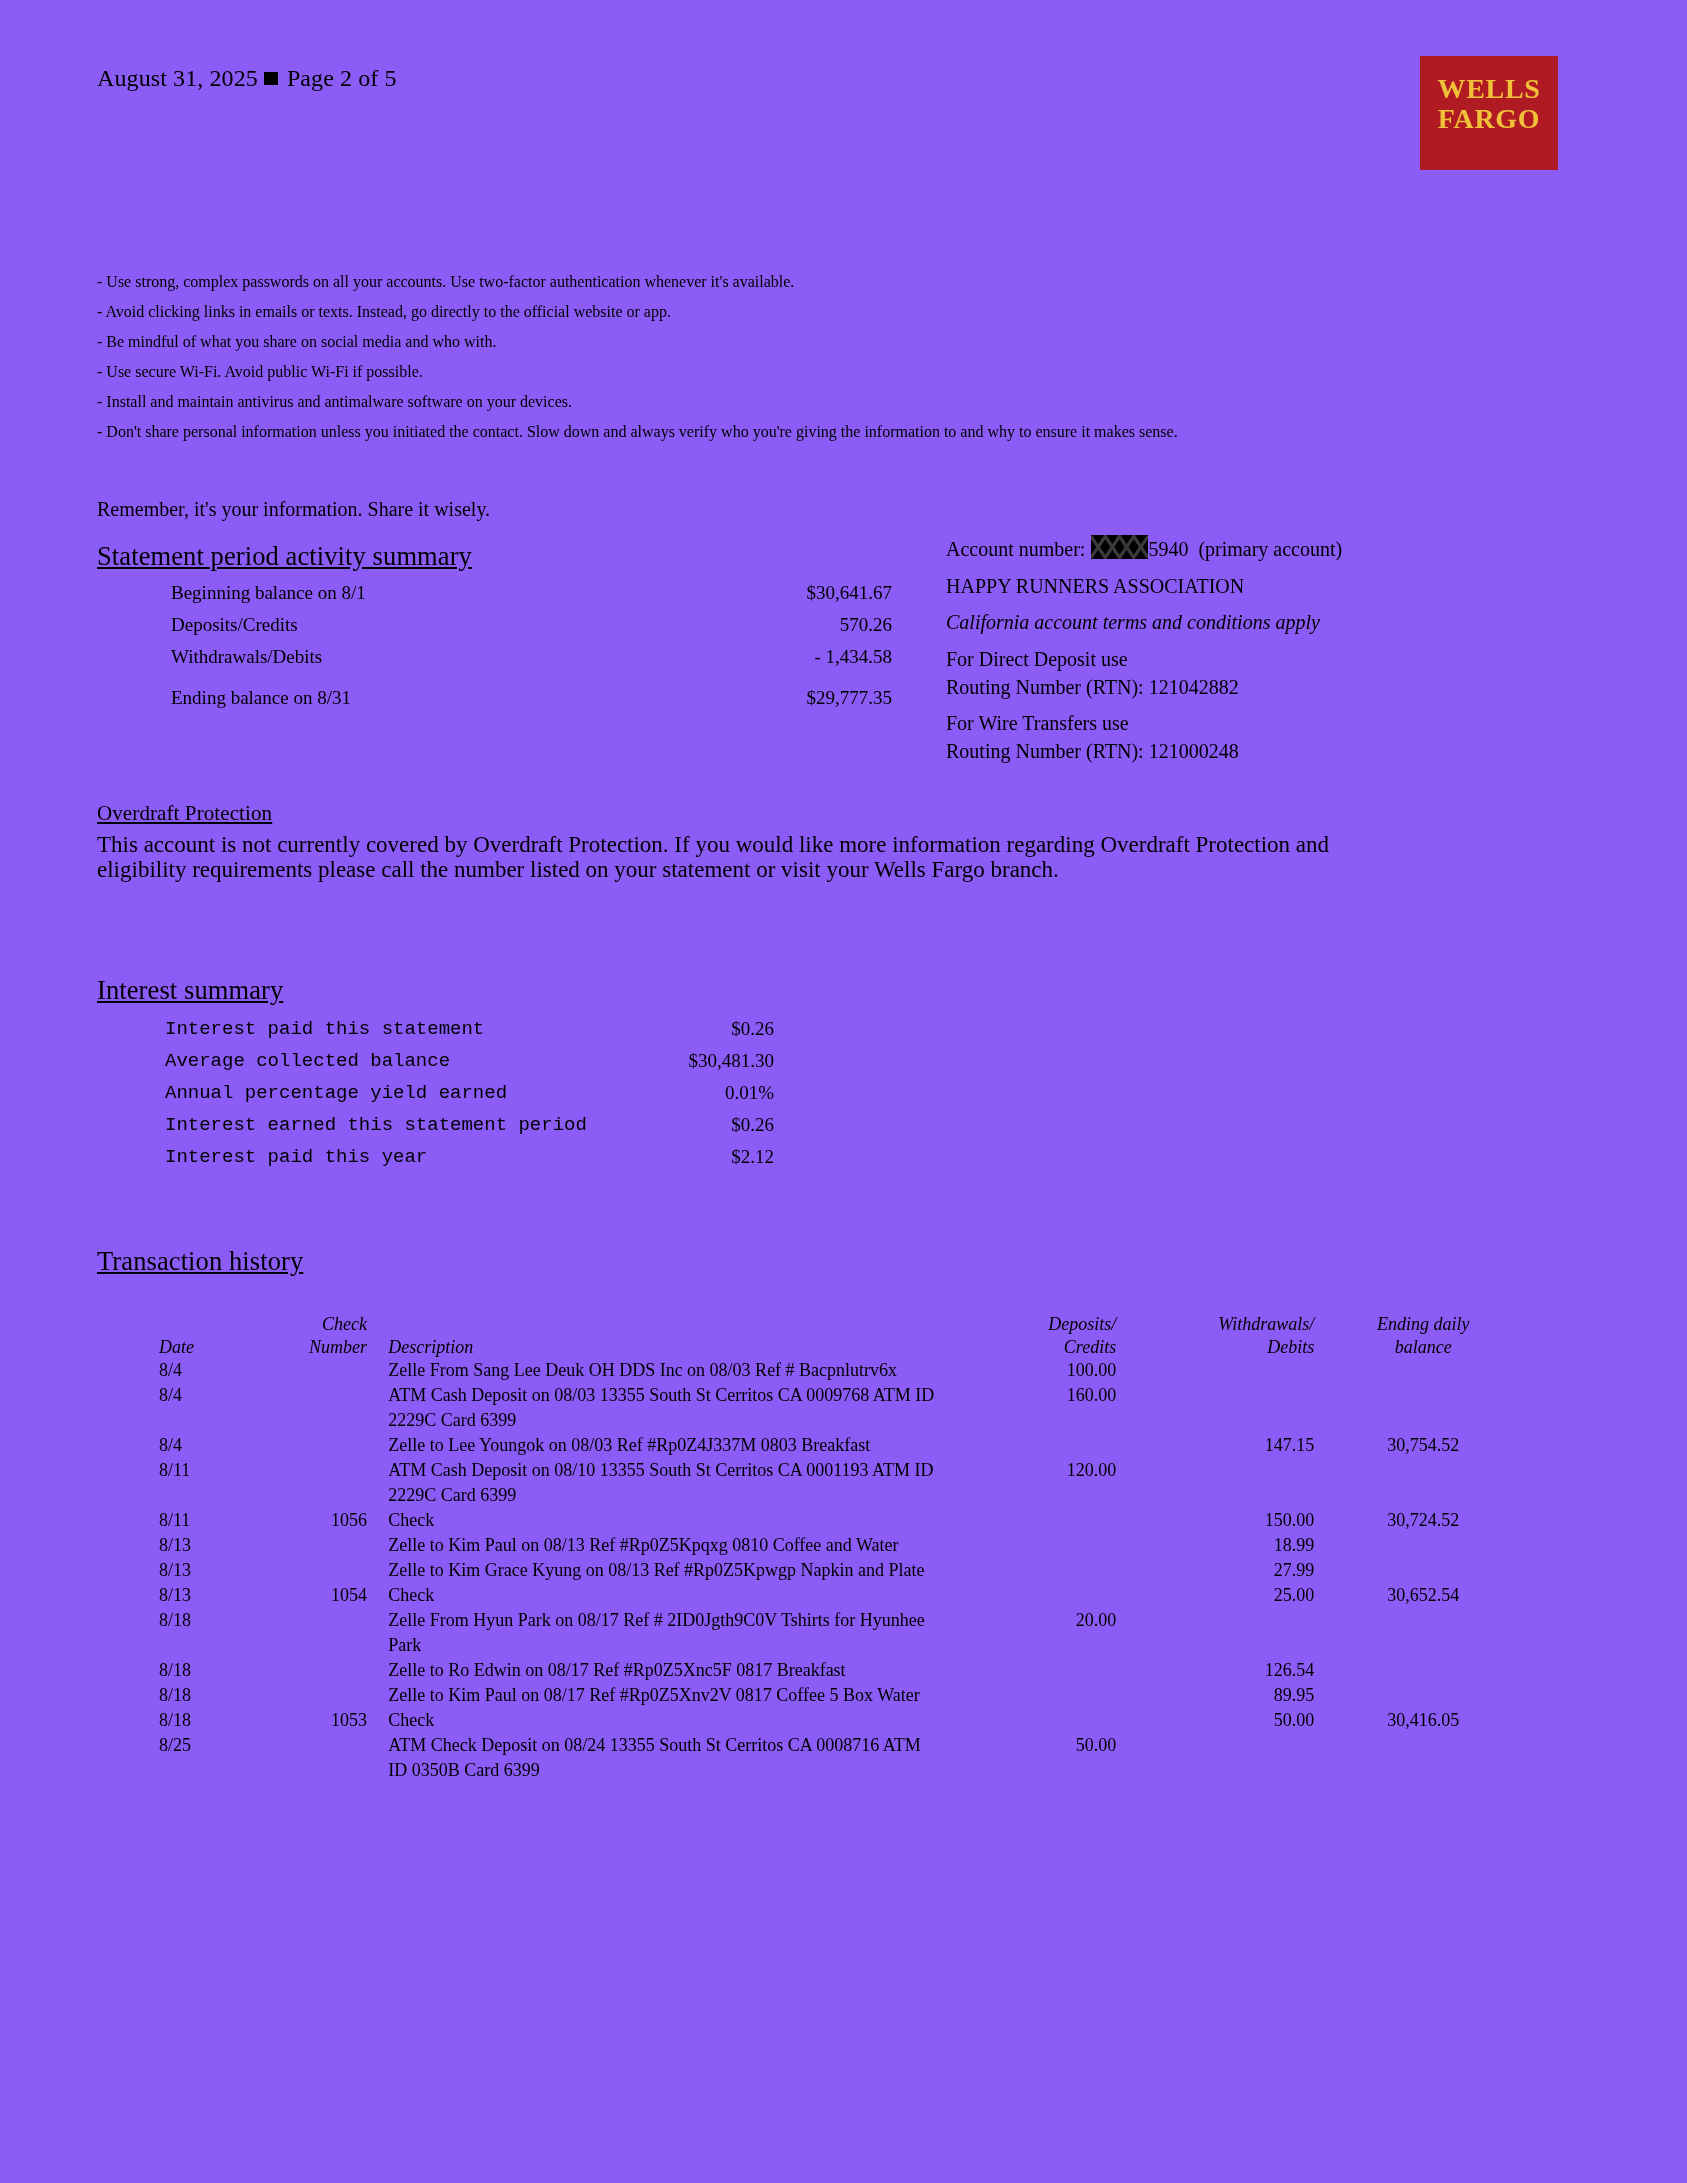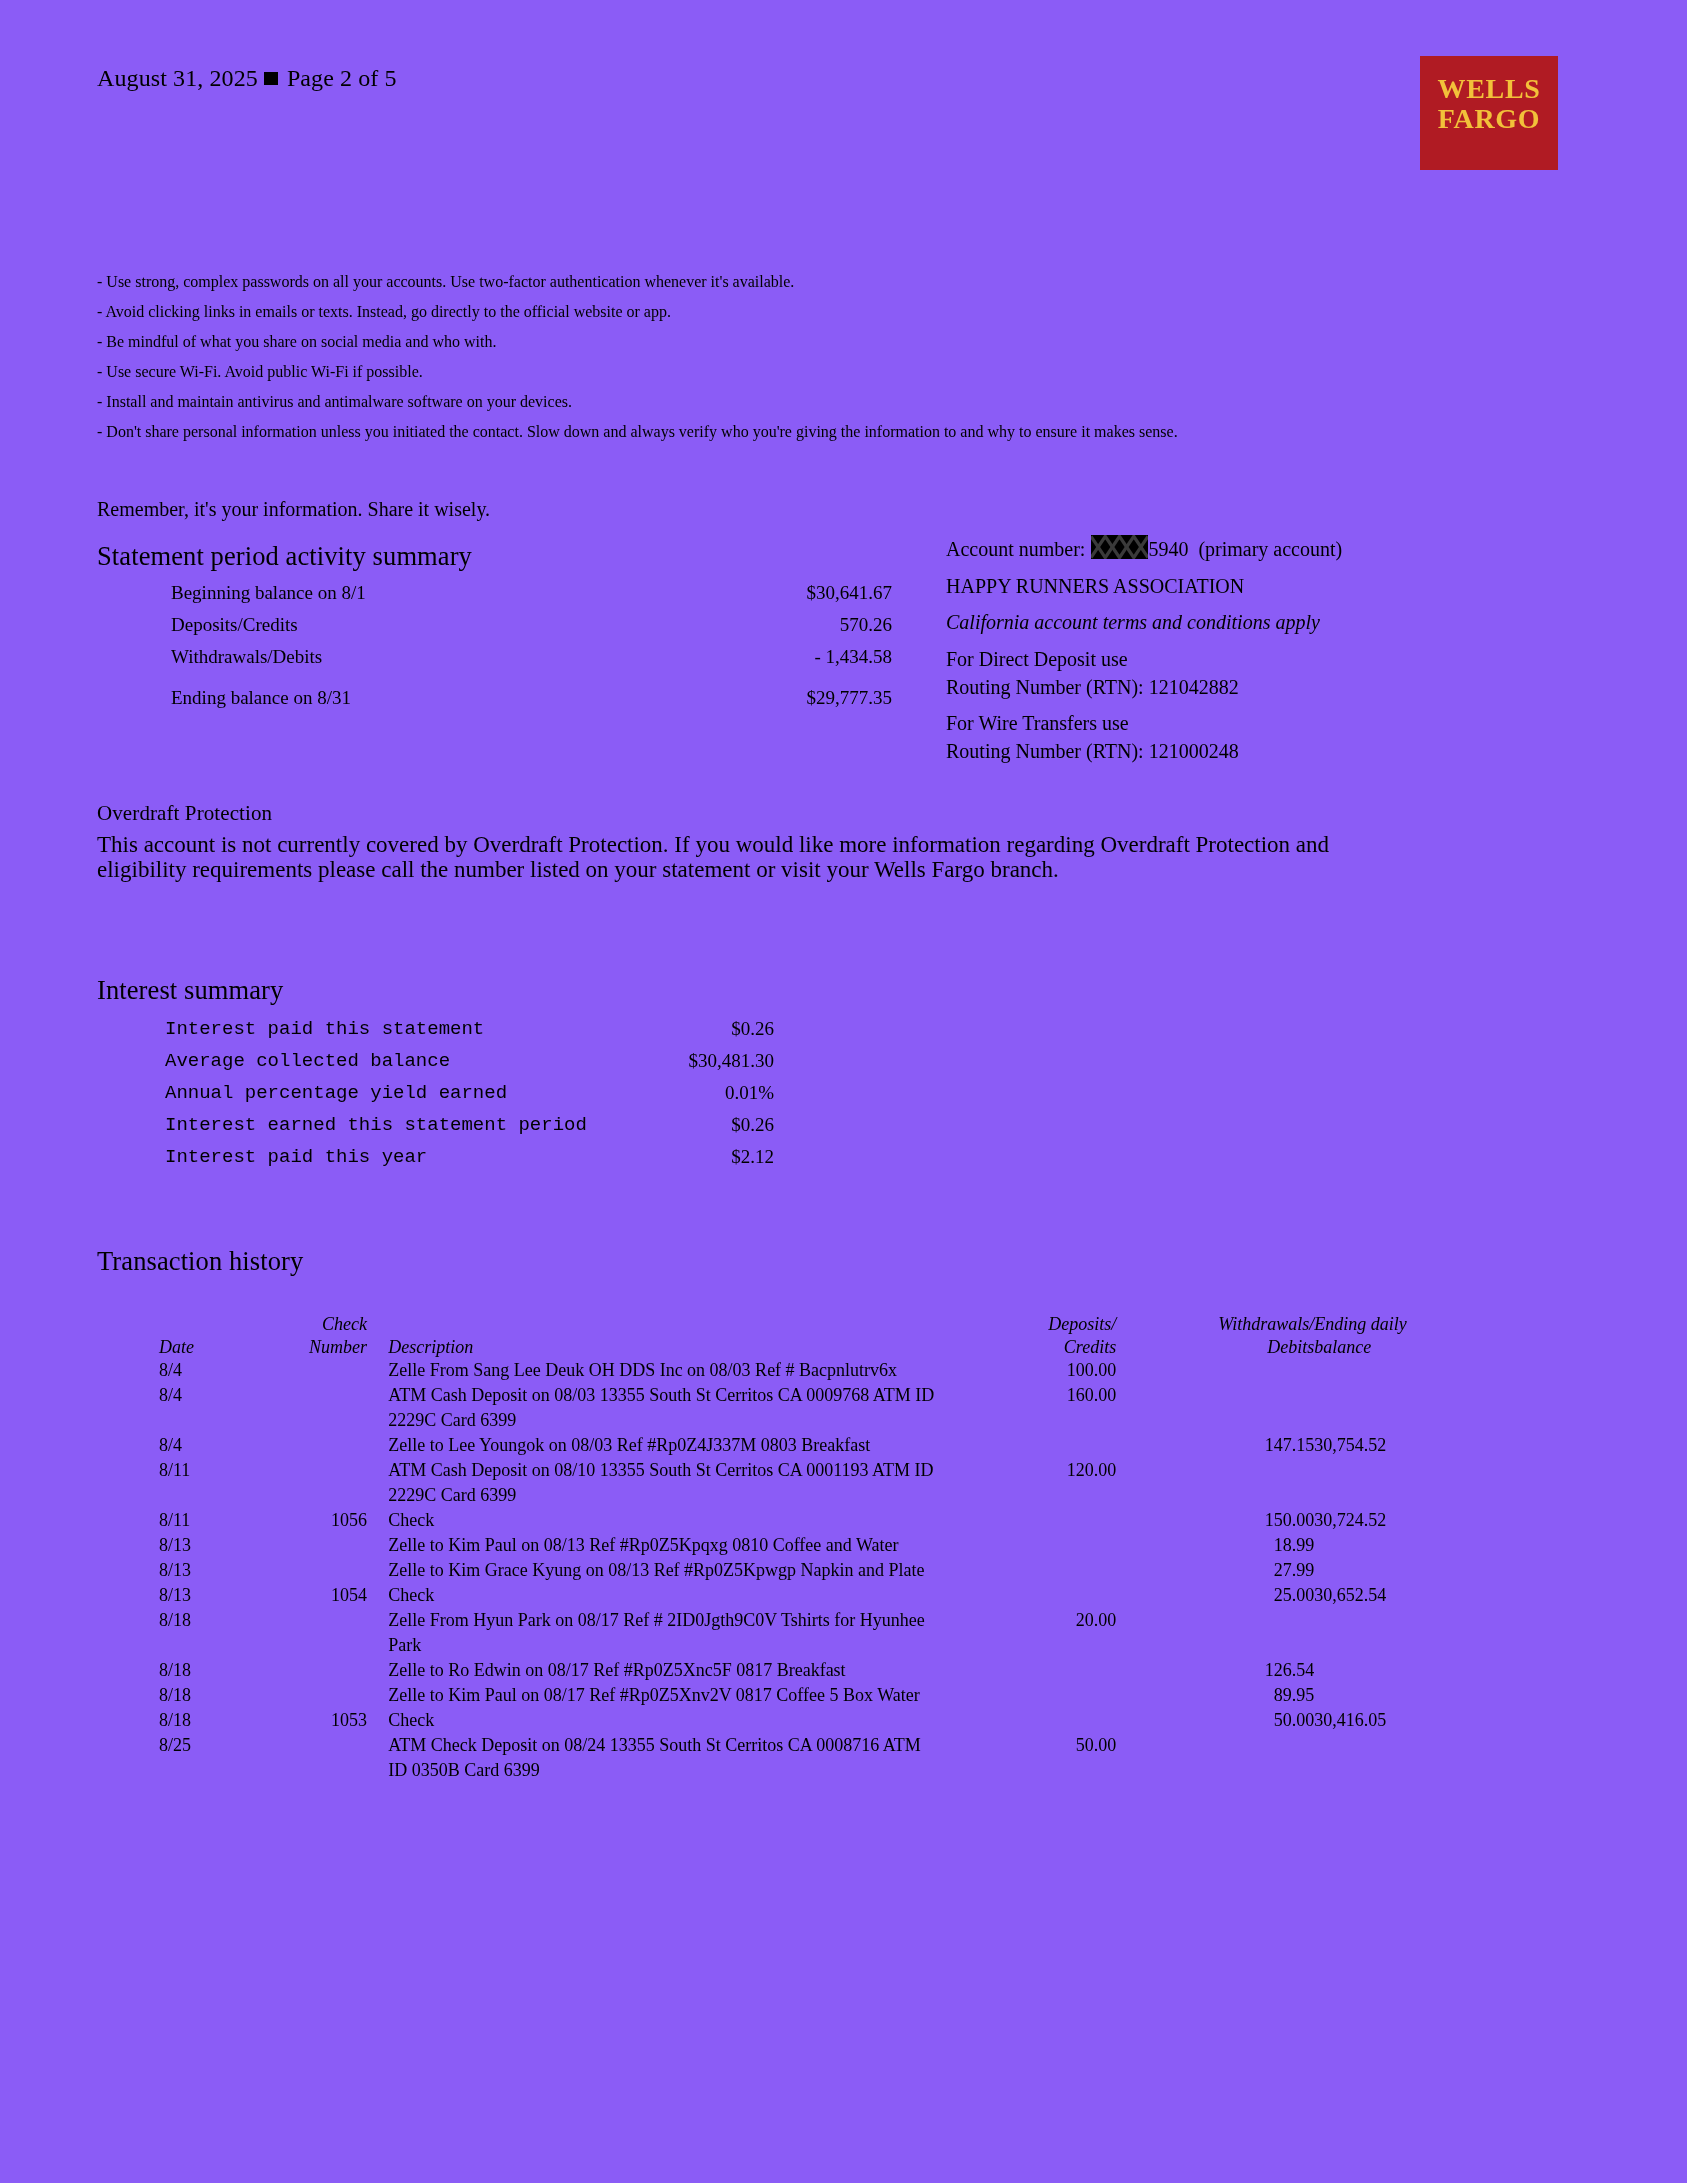--- a/index.html
+++ b/index.html
@@ -75,20 +75,21 @@
     font-size: 20px;
   }
 
   
   .sec-title {
     position: absolute;
     left: 97px;
     font-size: 26.5px;
     letter-spacing: 0.1px;
     white-space: nowrap;
+    text-decoration: underline;
   }
 
   
   .summary-table {
     position: absolute;
     top: 582px;
     left: 171px;
     width: 721px;
     font-size: 19px;
   }
@@ -171,21 +172,21 @@
   }
   .txn-head-r1, .txn-head-r2 {
     display: flex;
     line-height: 22.5px;
   }
   .c-date   { width: 99px; flex: 0 0 99px; }
   .c-check  { width: 109px; flex: 0 0 109px; text-align: right; padding-right: 10.6px; }
   .c-desc   { width: 549px; flex: 0 0 549px; padding-left: 10.6px; }
   .c-dep    { width: 179px; flex: 0 0 179px; text-align: right; }
   .c-wd     { width: 198px; flex: 0 0 198px; text-align: right; }
-  .c-bal    { width: 218px; flex: 0 0 218px; text-align: left; }
+  .c-bal    { width: 218px; flex: 0 0 218px; text-align: center; }
 
   .txn-rows { margin-top: 0; }
   .txn-row {
     display: flex;
     line-height: 25px;
     align-items: flex-start;
   }
   .txn-row .c-desc { white-space: normal; }
   .txn-row .c-date,
   .txn-row .c-check,

